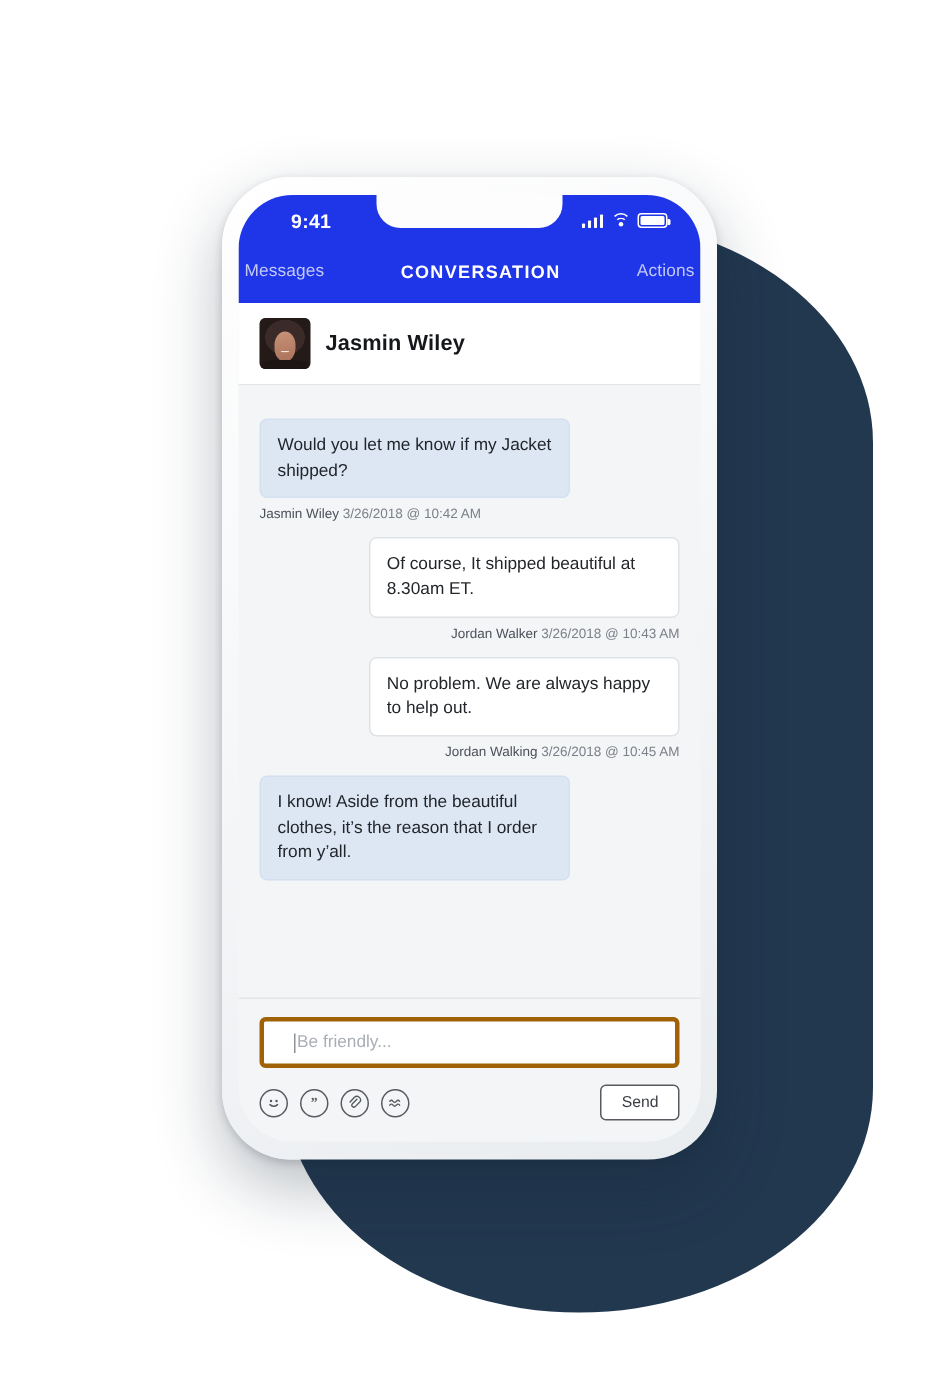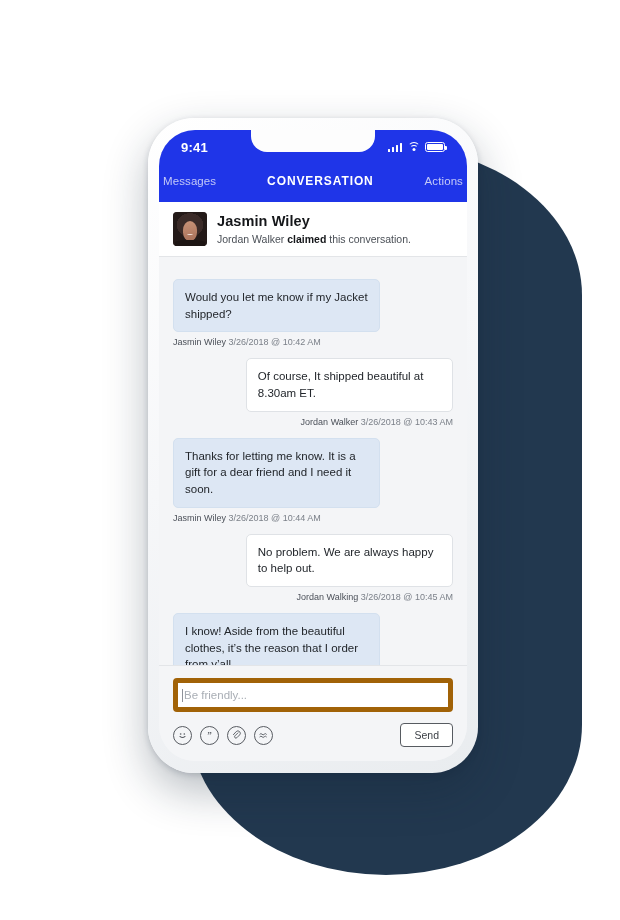--- a/index.html
+++ b/index.html
@@ -75,20 +75,21 @@
     height: 34px;
     display: flex;
     align-items: center;
     justify-content: space-between;
     padding: 0 22px;
   }
   .clock {
     font-size: 13px;
     font-weight: bold;
     letter-spacing: .2px;
+    margin-left: 13px;
   }
   .statusicons {
     display: flex;
     align-items: center;
     gap: 5px;
   }
   .bars { display: flex; align-items: flex-end; gap: 1.5px; height: 9px; }
   .bars i { display:block; width: 2.5px; background:#fff; border-radius:.5px; }
   .bars i:nth-child(1){height:3px}
   .bars i:nth-child(2){height:5px}
@@ -223,25 +224,25 @@
   #composer {
     flex: 0 0 auto;
     background: #f4f5f7;
     border-top: 1px solid #e3e5e8;
     padding: 12px 14px 14px;
   }
   .inputbox {
     width: 100%;
     height: 34px;
     background: #ffffff;
-    border: 5px solid #a16207;
+    border: 3px solid #a16207;
     border-radius: 4px;
     display: flex;
     align-items: center;
-    padding: 0 4px;
+    padding: 0 20px;
     font-size: 11.5px;
     color: #a9aeb5;
   }
   .caret {
     display:inline-block; width:1px; height:13px; background:#8d9199; margin-right:1px;
   }
   .toolrow {
     display: flex;
     align-items: center;
     justify-content: space-between;
@@ -310,30 +311,26 @@
 
       <div id="contactbar">
         <div class="avatar">
           <span class="hair"></span>
           <span class="face"></span>
           <span class="smile"></span>
           <span class="shoulder"></span>
         </div>
         <div class="contactmeta">
           <div class="contactname">Jasmin Wiley</div>
-          <div class="contactsub">
-            <span>Jordan Walker </span><b>claimed</b><span> this conversation.</span>
-          </div>
         </div>
       </div>
 
       <div id="thread">
           <div class="msggroup in"><div class="bubble">Would you let me know if my Jacket shipped?</div><div class="stamp"><b>Jasmin Wiley</b><span> 3/26/2018 @ 10:42 AM</span></div></div>
           <div class="msggroup out"><div class="bubble">Of course, It shipped beautiful at 8.30am ET.</div><div class="stamp"><b>Jordan Walker</b><span> 3/26/2018 @ 10:43 AM</span></div></div>
-          <div class="msggroup in"><div class="bubble">Thanks for letting me know. It is a gift for a dear friend and I need it soon.</div><div class="stamp"><b>Jasmin Wiley</b><span> 3/26/2018 @ 10:44 AM</span></div></div>
           <div class="msggroup out"><div class="bubble">No problem. We are always happy to help out.</div><div class="stamp"><b>Jordan Walking</b><span> 3/26/2018 @ 10:45 AM</span></div></div>
           <div class="msggroup in"><div class="bubble">I know! Aside from the beautiful clothes, it’s the reason that I order from y’all.</div></div>
         </div>
 
       <div id="composer">
         <div class="inputbox">
           <span class="caret"></span>
           <span>Be friendly...</span>
         </div>
         <div class="toolrow">

